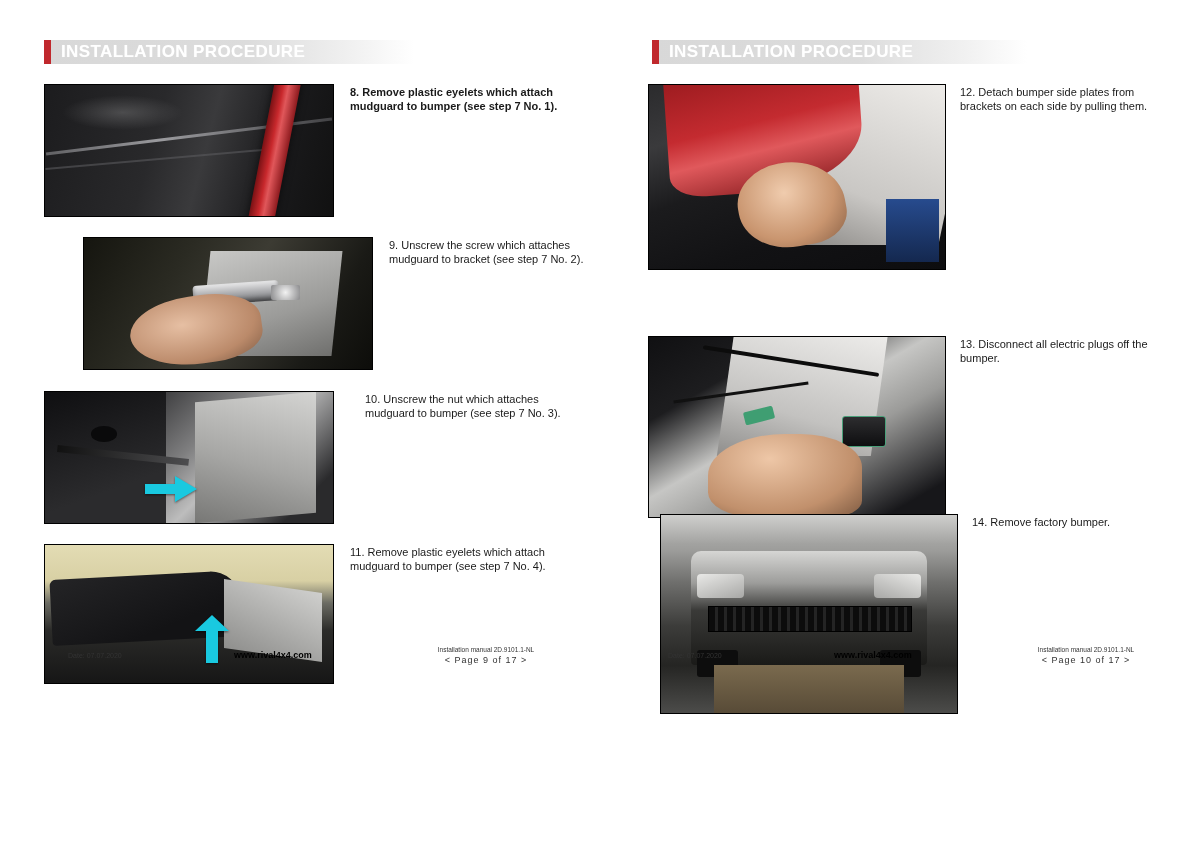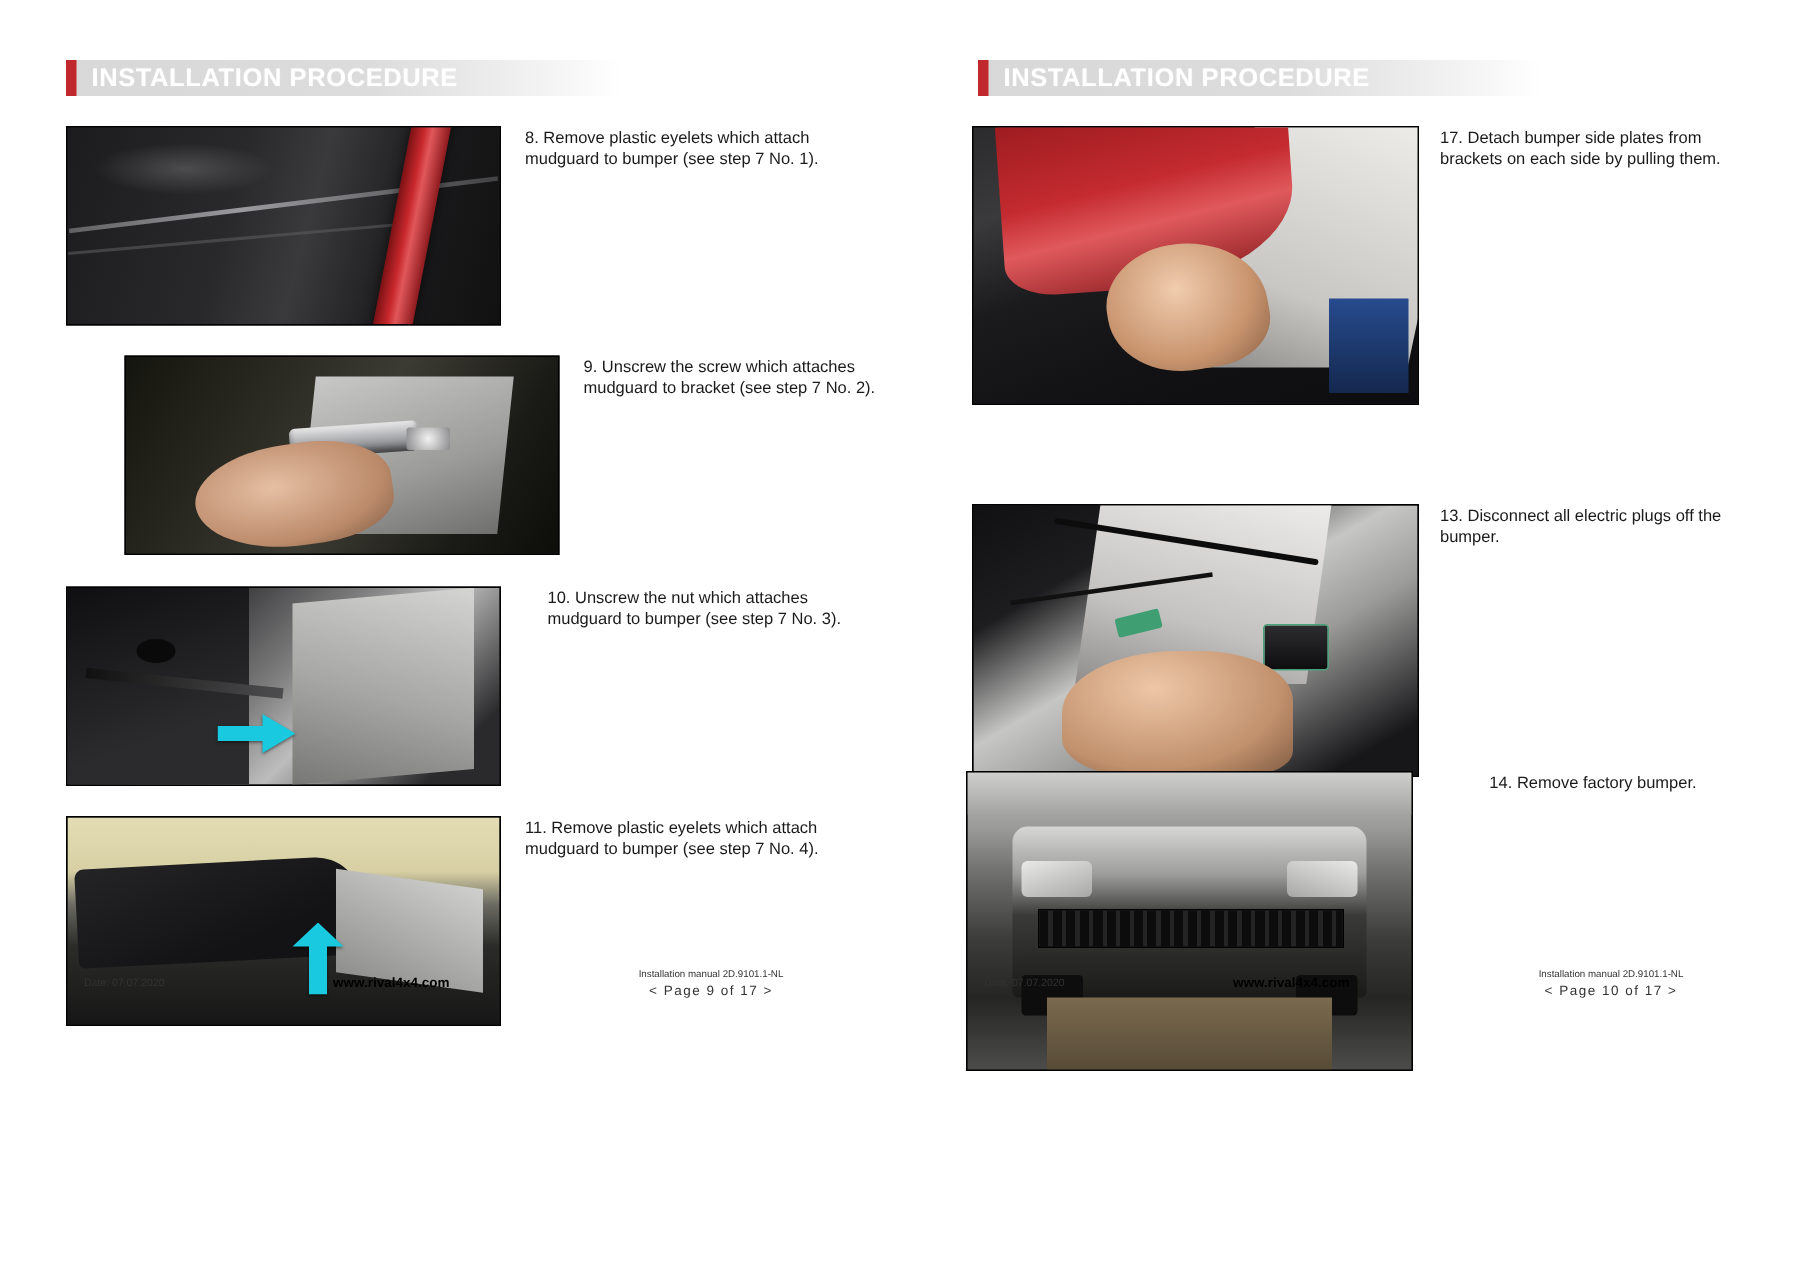--- a/index.html
+++ b/index.html
@@ -67,21 +67,21 @@
   .caption {
     font-size: 11px;
     line-height: 13.5px;
     color: #1a1a1a;
     white-space: pre-line;
   }
   
   .footer {
     position: absolute;
     bottom: 42px;
-    left: 4px;
+    left: 16px;
     width: 600px;
     height: 30px;
     font-size: 7px;
     color: #333333;
   }
   .footer .f-date {
     position: absolute;
     left: 52px;
     top: 8px;
     font-size: 7px;
@@ -316,21 +316,21 @@
     </div>
 
     <div class="step" style="left:44px; top:84px;">
       <div class="photo img-8" style="width:290px; height:133px;">
         <div class="ph"></div>
         <div class="hl"></div>
         <div class="edge"></div>
         <div class="edge2"></div>
         <div class="redstrip"></div>
       </div>
-      <div class="caption" style="width:215px; margin-left:16px; padding-top:2px;">8. Remove plastic eyelets which attach
+      <div class="caption" style="width:215px; margin-left:16px; padding-top:2px;font-weight:bold;">8. Remove plastic eyelets which attach
 mudguard to bumper (see step 7 No. 1).</div>
     </div>
 
     <div class="step" style="left:44px; top:237px;padding-left:39px;">
       <div class="photo img-9" style="width:290px; height:133px;">
         <div class="ph"></div>
         <div class="plate"></div>
         <div class="socket"></div>
         <div class="bolt"></div>
         <div class="hand"></div>
@@ -383,39 +383,39 @@
     </div>
 
     <div class="step" style="left:48px; top:84px;">
       <div class="photo img-12" style="width:298px; height:186px;">
         <div class="ph"></div>
         <div class="white"></div>
         <div class="redbody"></div>
         <div class="hand"></div>
         <div class="blue"></div>
       </div>
-      <div class="caption" style="width:212px; margin-left:14px; padding-top:2px;">17. Detach bumper side plates from
+      <div class="caption" style="width:212px; margin-left:14px; padding-top:2px;">12. Detach bumper side plates from
 brackets on each side by pulling them.</div>
     </div>
 
     <div class="step" style="left:48px; top:296px;margin-top:40px;">
       <div class="photo img-13" style="width:298px; height:182px;">
         <div class="ph"></div>
         <div class="wplate"></div>
         <div class="wire"></div>
         <div class="wire2"></div>
         <div class="green"></div>
         <div class="conn"></div>
         <div class="hand"></div>
       </div>
       <div class="caption" style="width:212px; margin-left:14px; padding-top:2px;">13. Disconnect all electric plugs off the
 bumper.</div>
     </div>
 
-    <div class="step" style="left:44px; top:514px;text-align:center;">
+    <div class="step" style="left:60px; top:514px;">
       <div class="photo img-14" style="width:298px; height:200px;">
         <div class="ph"></div>
         <div class="ceiling"></div>
         <div class="car"></div>
         <div class="lamp-l"></div>
         <div class="lamp-r"></div>
         <div class="grille"></div>
         <div class="wheel-l"></div>
         <div class="wheel-r"></div>
         <div class="ramp"></div>

